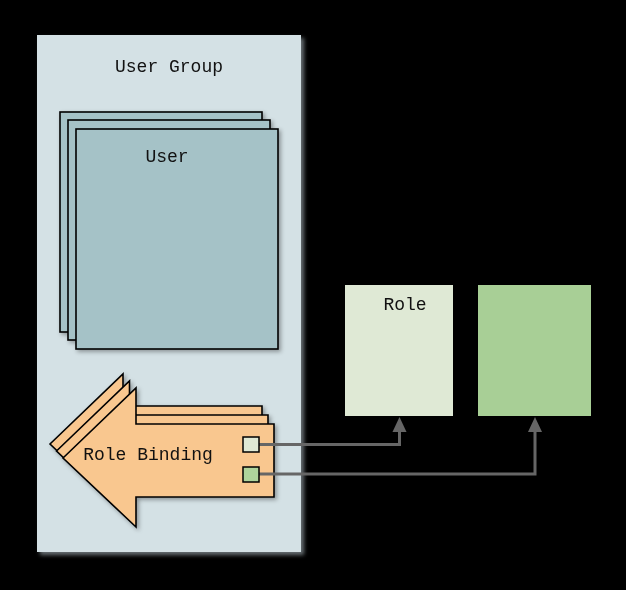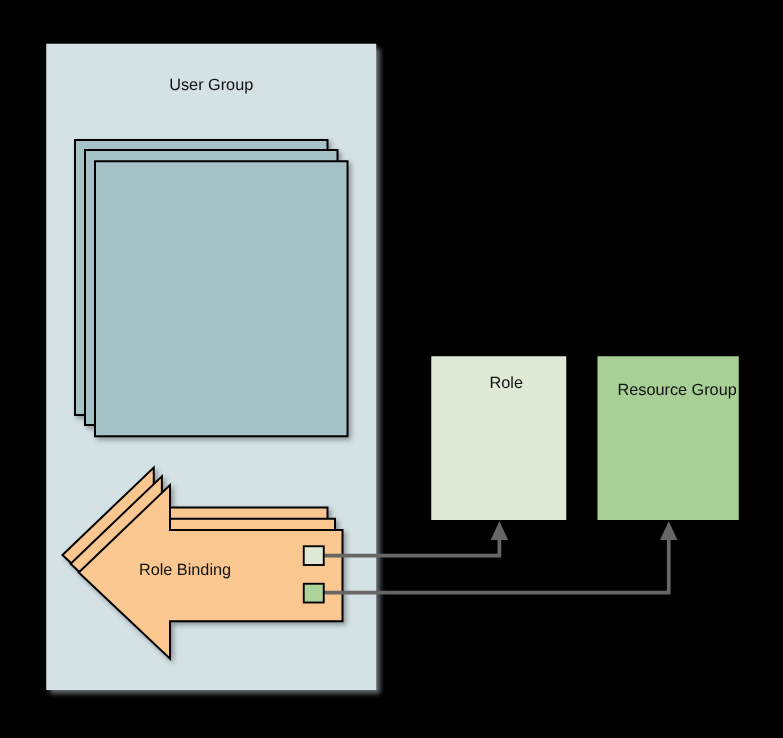--- a/index.html
+++ b/index.html
@@ -45,23 +45,24 @@
     left: 0;
     top: 0;
     width: 626px;
     height: 590px;
   }
   .shadowed {
     filter: drop-shadow(2px 2px 2px rgba(0, 0, 0, 0.35));
   }
   .label {
     position: absolute;
-    font-size: 13px;
+    font-size: 18px;
     line-height: 23px;
     white-space: pre-line;
+    font-family: Liberation Mono, monospace;
   }
   .label.center { text-align: center; }
   .lbl-user-group { left: 37px;  top: 56px;  width: 264px; }
   .lbl-user       { left: 67px;  top: 146px; width: 200px; }
   .lbl-binding    { left: 48px;  top: 444px; width: 200px; }
   .lbl-role       { left: 345px; top: 294px; width: 120px; }
   .lbl-resource   { left: 494px; top: 300px; width: 96px; text-align: left; }
 </style>
 </head>
 <body>
@@ -94,17 +95,17 @@
     <g>
       <path d="M259,474 H535 V431" fill="none" style="stroke:var(--connector); stroke-width:3"></path>
       <polygon points="528,432 542,432 535,417" style="fill:var(--connector)"></polygon>
     </g>
 
     <rect x="243" y="437" width="16" height="15" style="fill:var(--port-role-fill); stroke:var(--shape-stroke); stroke-width:1.5"></rect>
     <rect x="243" y="467" width="16" height="15" style="fill:var(--port-resource-fill); stroke:var(--shape-stroke); stroke-width:1.5"></rect>
   </svg>
 
   <div class="label center lbl-user-group">User Group</div>
+  <div class="label center lbl-user">User</div>
   <div class="label center lbl-binding">Role Binding</div>
   <div class="label center lbl-role">Role</div>
-  <div class="label lbl-resource">Resource Group</div>
 
 </div>
 
 </body></html>

